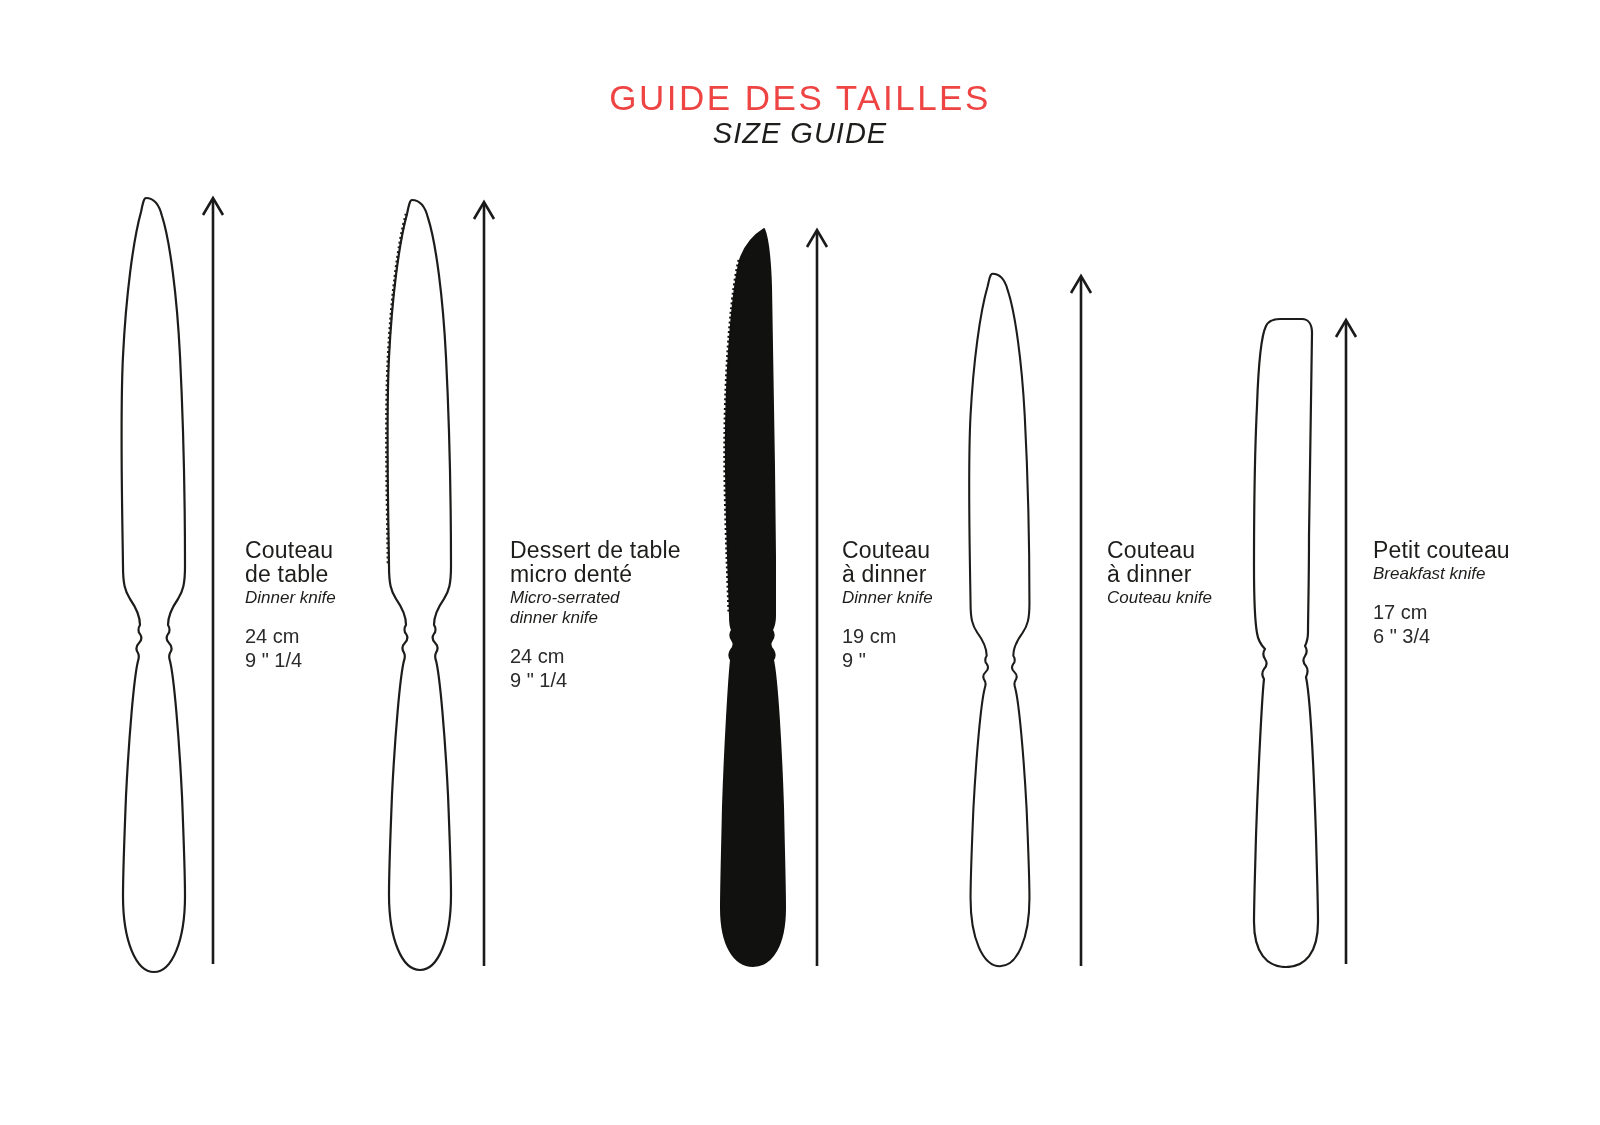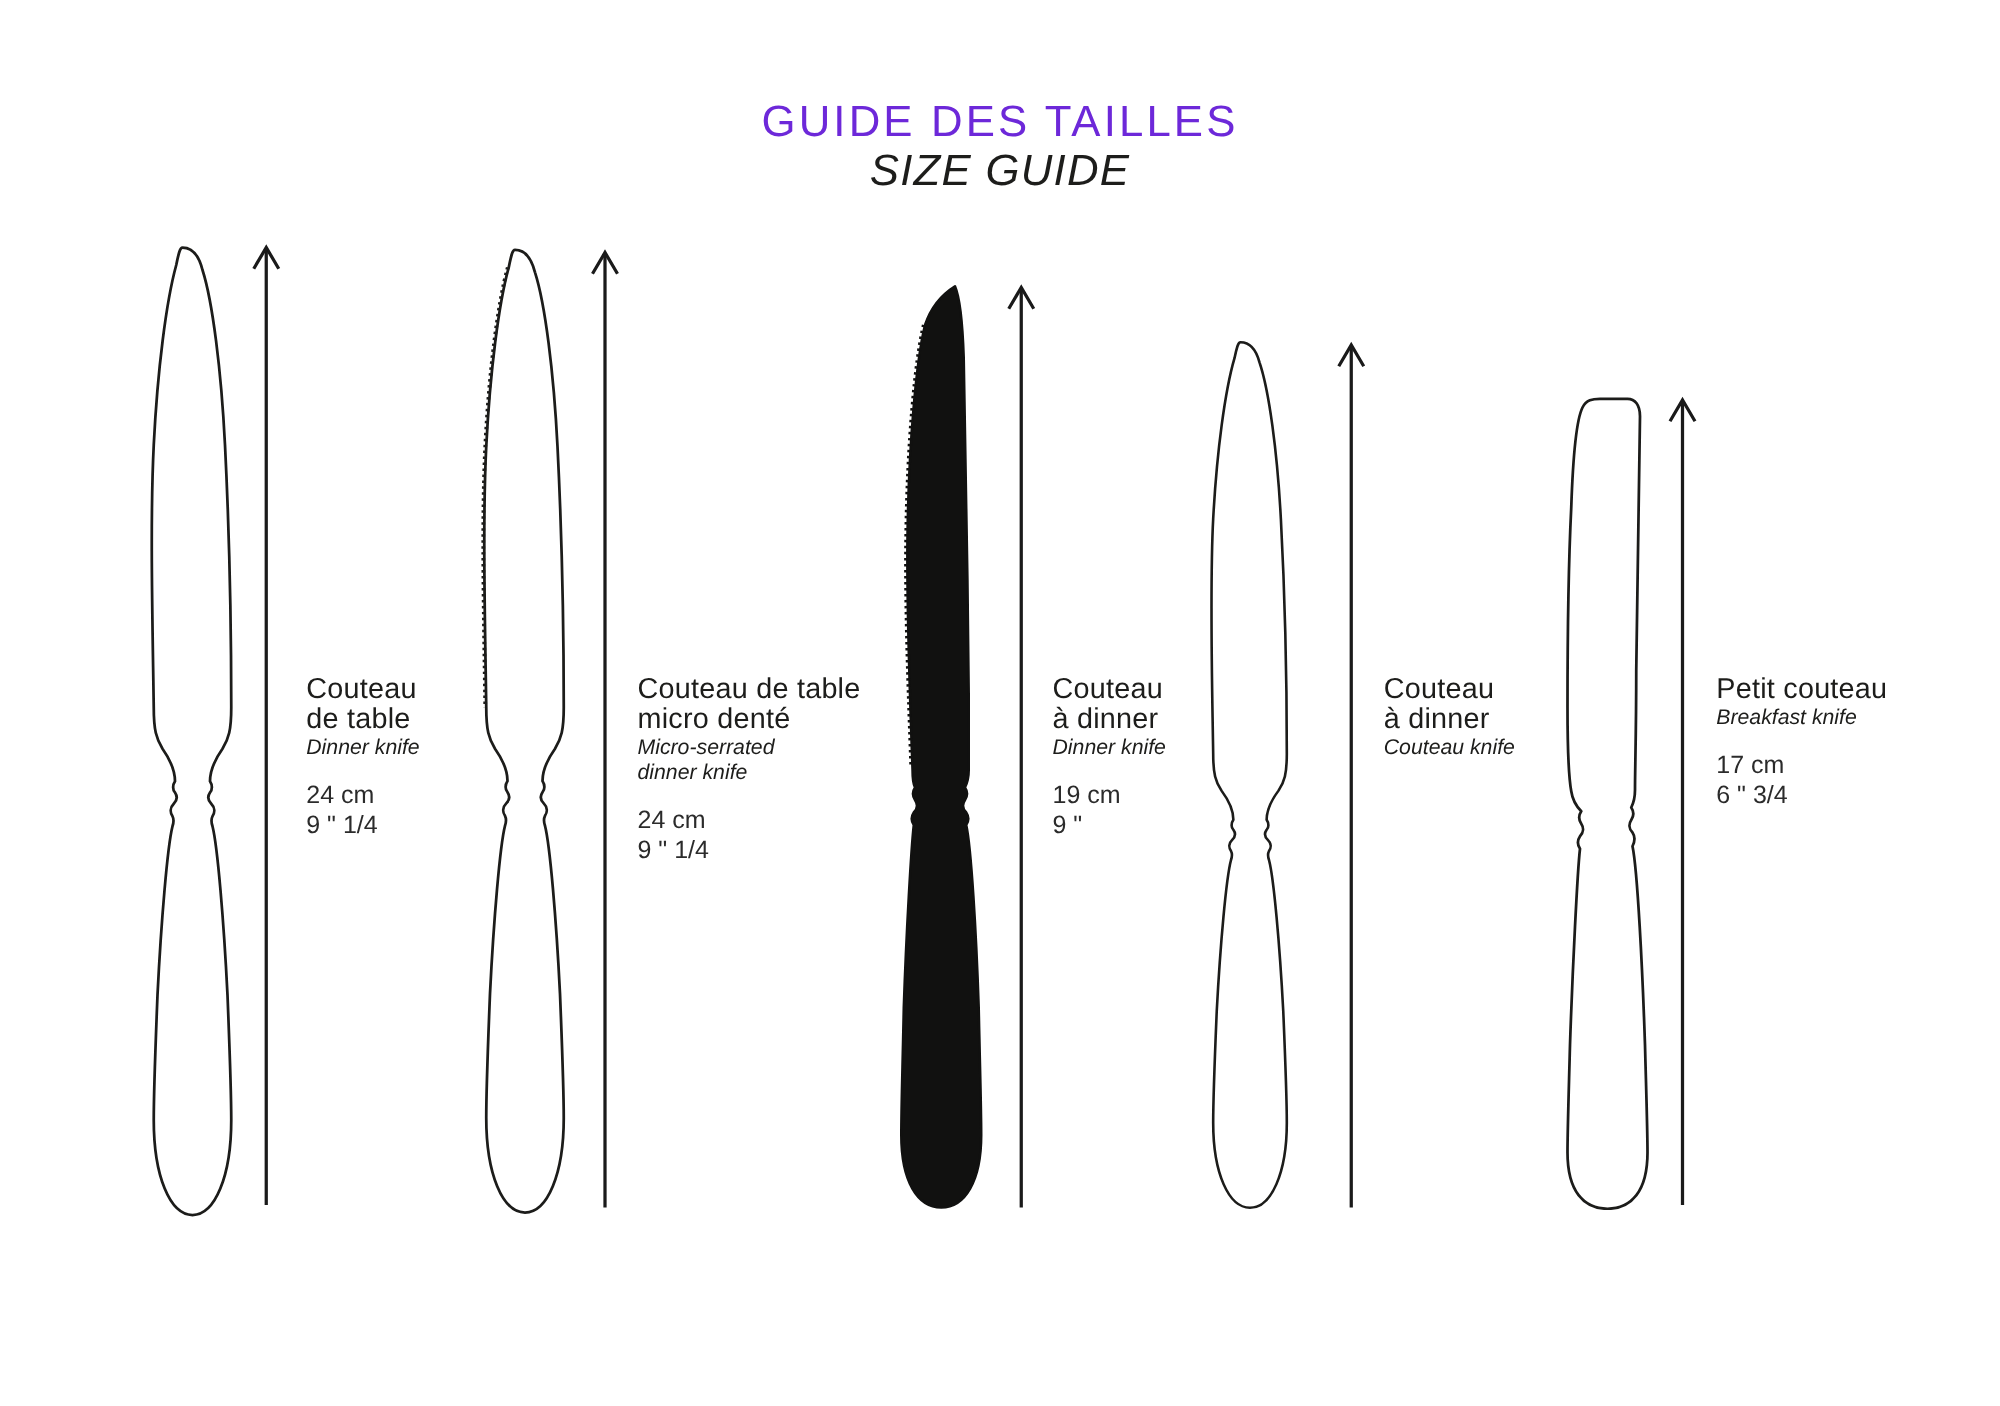--- a/index.html
+++ b/index.html
@@ -2,25 +2,25 @@
 <html><head>
 <meta charset="utf-8">
 <style>
   html,body{margin:0;padding:0;background:#ffffff;}
   .stage{
     position:relative;width:1600px;height:1125px;background:#ffffff;
     font-family:"Liberation Sans", sans-serif;color:#1d1d1b;overflow:hidden;
   }
   .title{
     position:absolute;left:0;top:78px;width:1600px;text-align:center;
-    font-size:35px;letter-spacing:2.5px;font-weight:400;color:#6d28d9;
+    font-size:35px;letter-spacing:2.5px;font-weight:400;color:#ef4444;
   }
   .subtitle{
     position:absolute;left:0;top:117px;width:1600px;text-align:center;
-    font-size:35px;font-style:italic;letter-spacing:1px;color:#1d1d1b;
+    font-size:29px;font-style:italic;letter-spacing:1px;color:#1d1d1b;
   }
   svg.knife, svg.arrow{position:absolute;display:block;}
   svg .ink{stroke:#1c1c1a;stroke-width:2.2;fill:#ffffff;stroke-linejoin:round;}
   svg .ink-filled{stroke:#111110;stroke-width:2;fill:#111110;stroke-linejoin:round;}
   svg .serration{fill:none;stroke:#1c1c1a;stroke-width:3;stroke-dasharray:2 2.8;}
   svg .arrow-line{stroke:#1a1a1a;stroke-width:2.6;fill:none;}
   .label{position:absolute;top:538px;width:230px;}
   .fr-line{font-size:23px;line-height:24px;letter-spacing:0.2px;color:#1d1d1b;}
   .en-line{font-size:17px;line-height:20px;font-style:italic;color:#1d1d1b;}
   .en-first{margin-top:2px;}
@@ -73,21 +73,21 @@
   <div>
     <svg class="knife" style="left:380px;top:198px" width="80" height="774" viewBox="0 0 80 778" preserveAspectRatio="none">
       <use href="#knife-outline-shape" class="ink" vector-effect="non-scaling-stroke"></use>
       <use href="#knife-serration-edge" class="serration" transform="translate(-0.8,0)"></use>
     </svg>
     <svg class="arrow" style="left:469px;top:198px" width="30" height="770" viewBox="0 0 30 770">
       <path class="arrow-line" d="M5,21 L15,4 L25,21"></path>
       <line class="arrow-line" x1="15" y1="5" x2="15" y2="768"></line>
     </svg>
     <div class="label" style="left:510px">
-      <div class="fr-line">Couteau de table</div>
+      <div class="fr-line">Dessert de table</div>
       <div class="fr-line">micro denté</div>
       <div class="en-line en-first">Micro-serrated</div>
       <div class="en-line">dinner knife</div>
       <div class="sizes">
         <div class="size-line">24 cm</div>
         <div class="size-line">9 " 1/4</div>
       </div>
     </div>
   </div>
 

